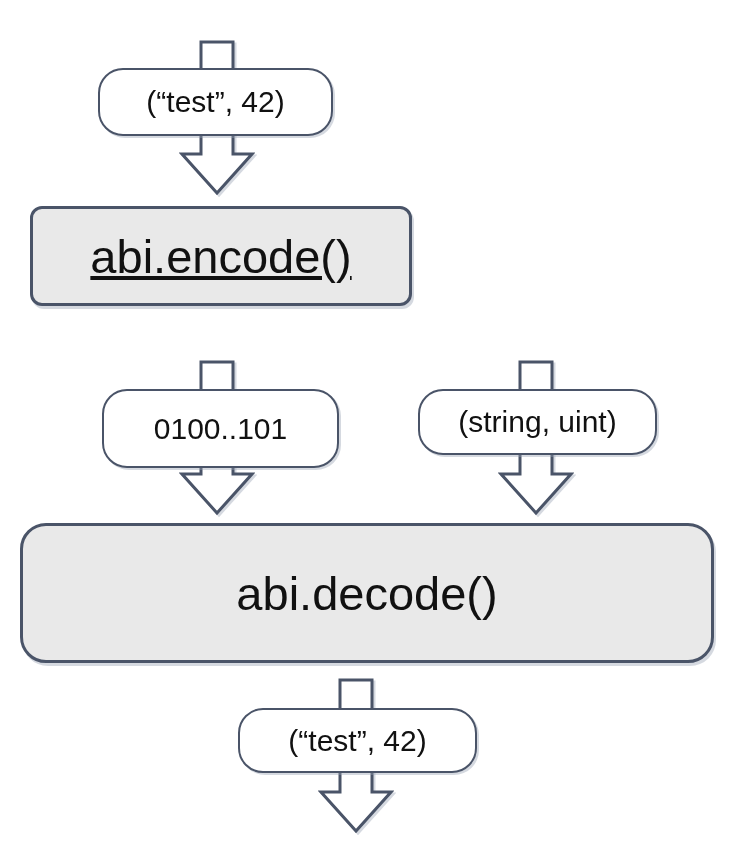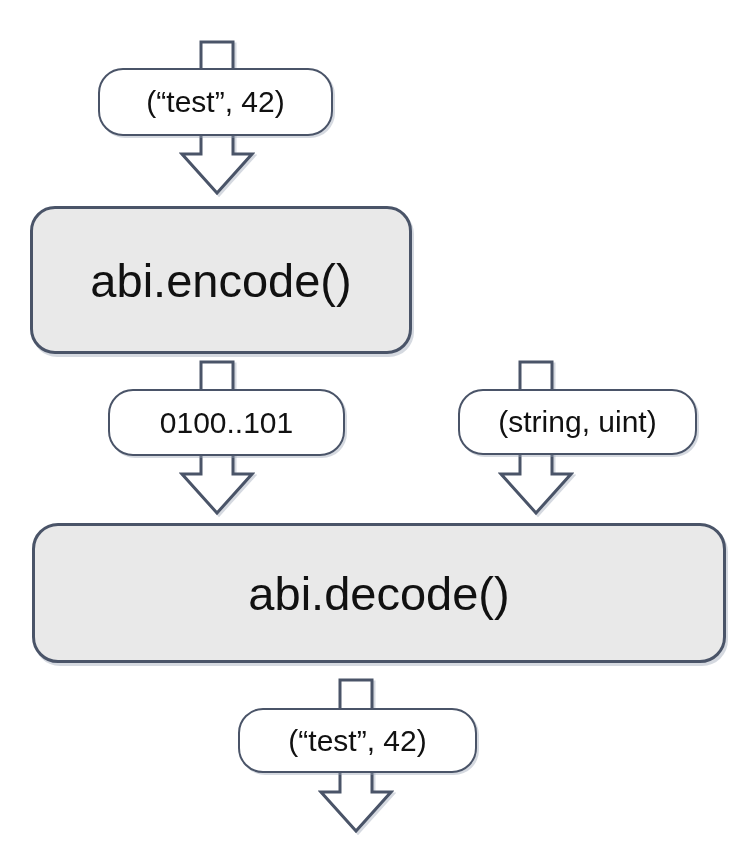--- a/index.html
+++ b/index.html
@@ -41,26 +41,26 @@
   .func-box{
     position:absolute;
     box-sizing:border-box;
     background:var(--color-box-fill);
     border:3px solid var(--color-border);
     display:flex;align-items:center;justify-content:center;
     font-size:47px;color:var(--color-text);
     box-shadow:2px 3px 0 rgba(150,159,177,0.40);
     z-index:2;
   }
-  .encode-box{left:30px;top:206px;width:382px;height:148px;border-radius:25px;}
-  .decode-box{left:32px;top:523px;width:694px;height:140px;border-radius:26px;}
+  .encode-box{left:30px;top:206px;width:382px;height:100px;border-radius:12px;text-decoration:underline;}
+  .decode-box{left:20px;top:523px;width:694px;height:140px;border-radius:26px;}
 
   .label-input   {left:98px; top:68px; width:235px;height:68px;}
-  .label-encoded {left:108px; top:389px;width:237px;height:67px;}
-  .label-types   {left:418px;top:389px;width:239px;height:66px;margin-left:40px;}
+  .label-encoded {left:102px; top:389px;width:237px;height:79px;}
+  .label-types   {left:418px;top:389px;width:239px;height:66px;}
   .label-output  {left:238px;top:708px;width:239px;height:65px;}
 
   .arrow-top      {left:179px;top:40px;}
   .arrow-mid-left {left:179px;top:360px;}
   .arrow-mid-right{left:498px;top:360px;}
   .arrow-bottom   {left:318px;top:678px;}
 </style>
 </head>
 <body>
 

